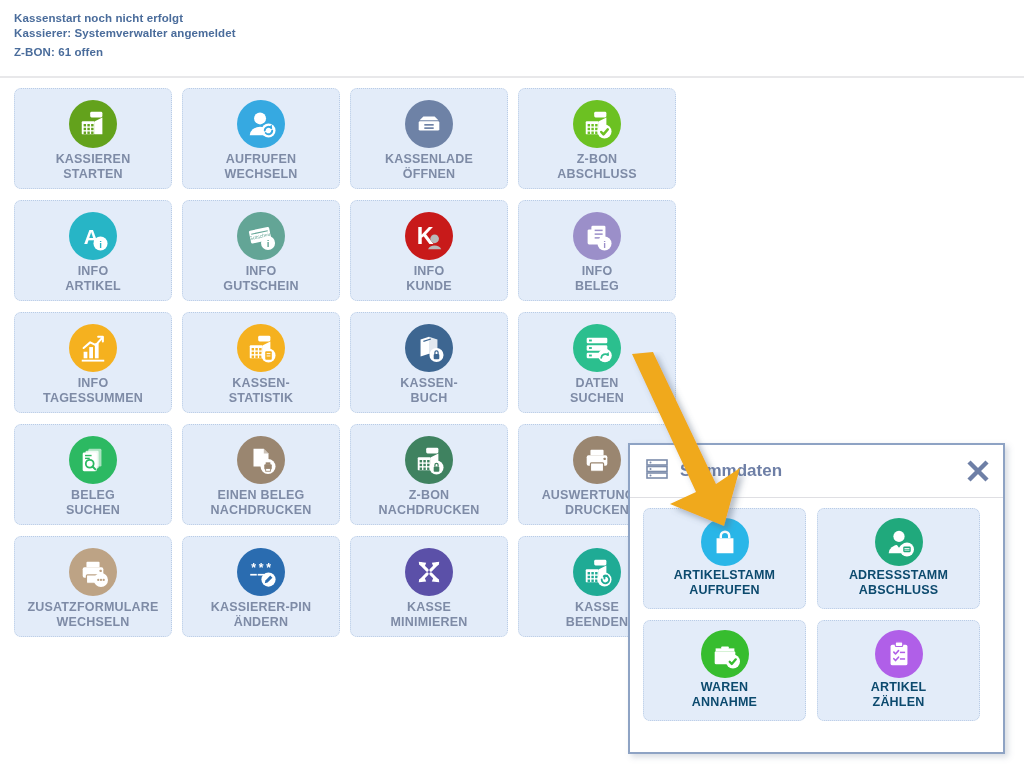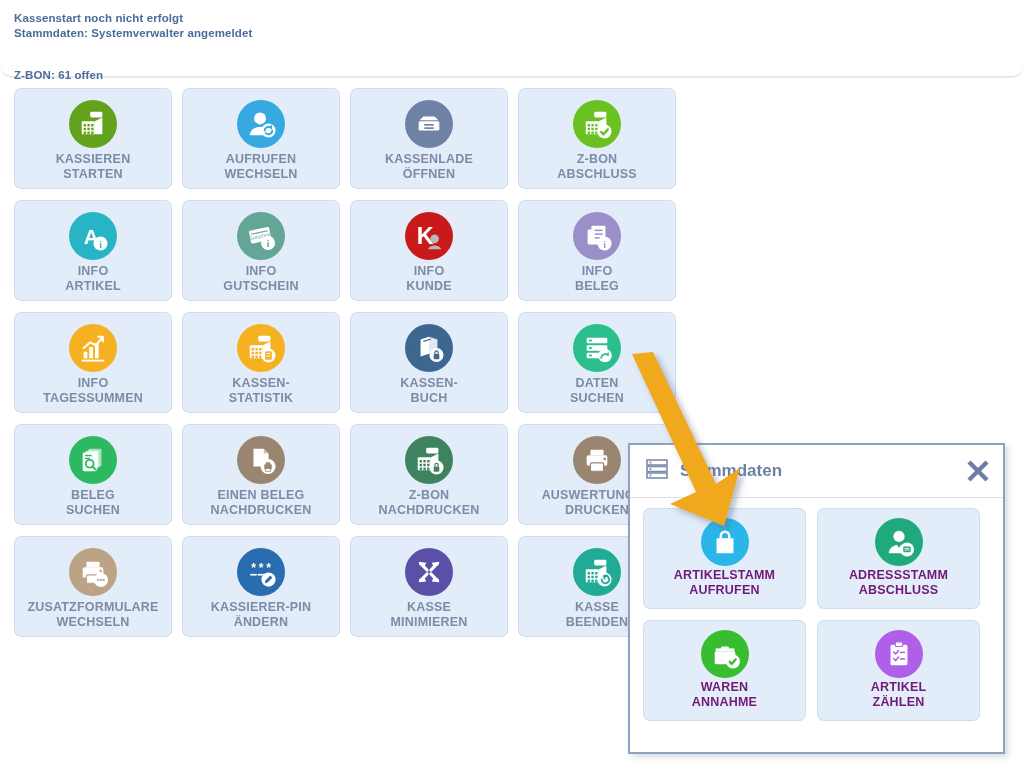--- a/index.html
+++ b/index.html
@@ -18,31 +18,30 @@
   
   #status-header {
     position: absolute;
     left: 0; top: 0;
     width: 1024px;
     height: 78px;
     box-sizing: border-box;
     padding: 11px 0 0 14px;
     border-bottom: 2px solid #e8e8ea;
     background: #fff;
-    border-radius: 13px;
   }
   .status-line {
     color: #4a6c9b;
     font-size: 11.5px;
     font-weight: bold;
     line-height: 15px;
     letter-spacing: 0.1px;
   }
   #zbon-line {
-    margin-top: 27px;
+    margin-top: 4px;
   }
 
   
   #tile-grid {
     position: absolute;
     left: 14px;
     top: 88px;
     width: 672px;
   }
   .tile-row {
@@ -148,21 +147,21 @@
     border: 1px dotted #b9cce6;
     border-radius: 7px;
     display: flex;
     flex-direction: column;
     align-items: center;
     padding-top: 9px;
     cursor: pointer;
   }
   .dlg-tile .tile-label {
     margin-top: 2px;
-    color: #701a75;
+    color: #0c4a6e;
     font-size: 12.5px;
     font-weight: bold;
     line-height: 15px;
     text-align: center;
     white-space: pre-line;
     letter-spacing: 0.2px;
   }
 
   
   #pointer-arrow {
@@ -173,21 +172,21 @@
     height: 210px;
     z-index: 40;
     pointer-events: none;
   }
 </style>
 </head>
 <body>
 
 <div id="status-header">
   <div class="status-line">Kassenstart noch nicht erfolgt</div>
-  <div class="status-line">Stammdaten: Systemverwalter angemeldet</div>
+  <div class="status-line">Kassierer: Systemverwalter angemeldet</div>
   <div class="status-line" id="zbon-line">Z-BON: 61 offen</div>
 </div>
 
 <div id="tile-grid">
     <div class="tile-row">
       <div class="tile">
         <div class="icon-wrap">
           <div class="circ" style="background:#63a21c">
             <svg width="30" height="30" viewBox="0 0 32 32">
               <rect x="4" y="13" width="14" height="14" rx="1" fill="white"></rect>

